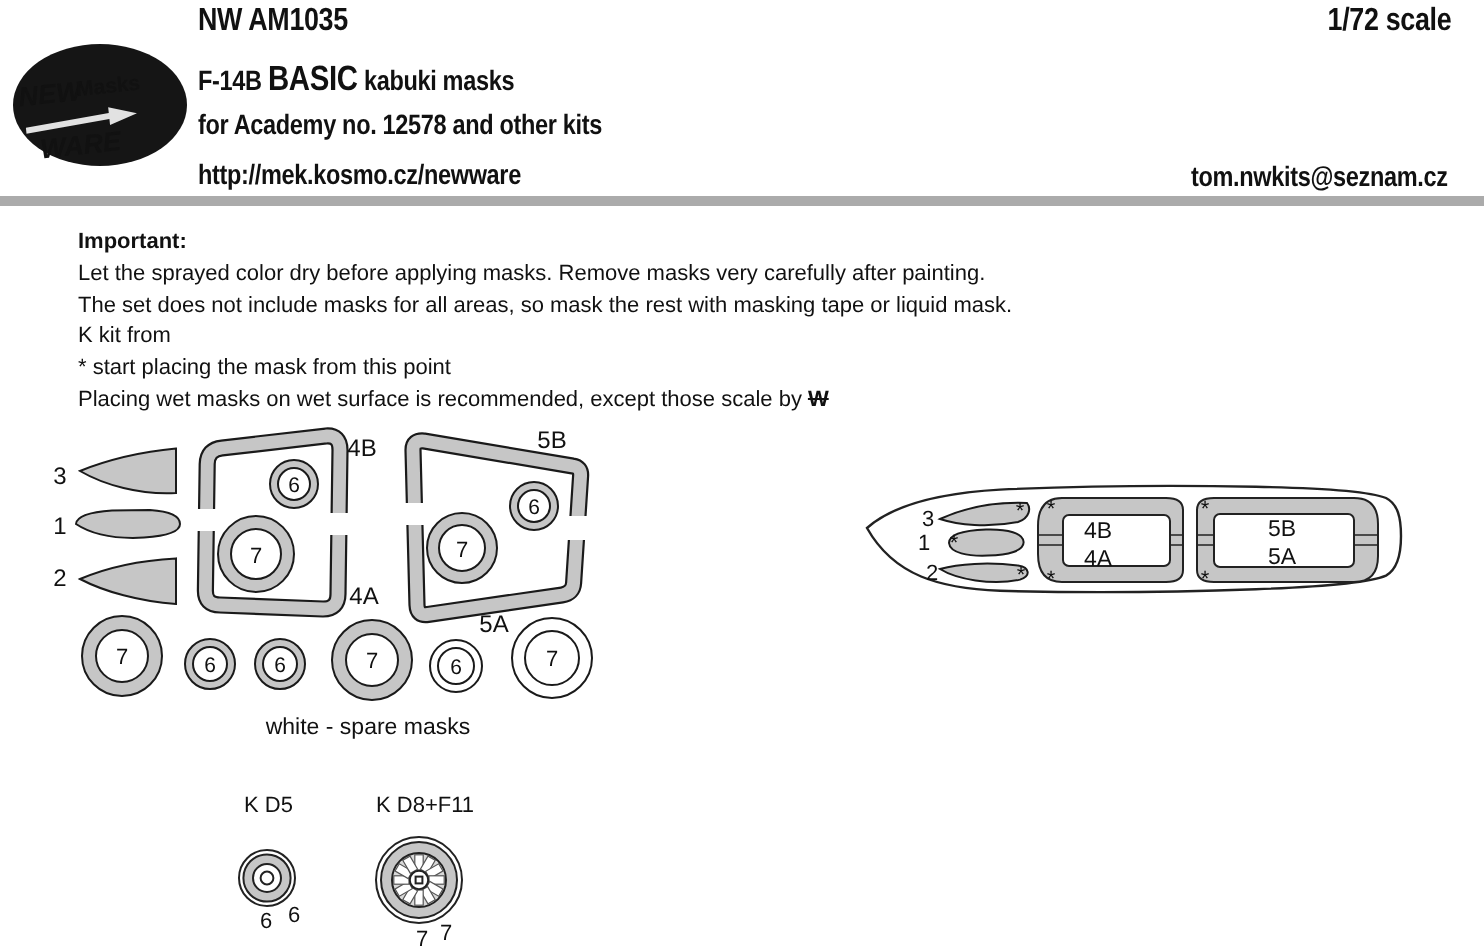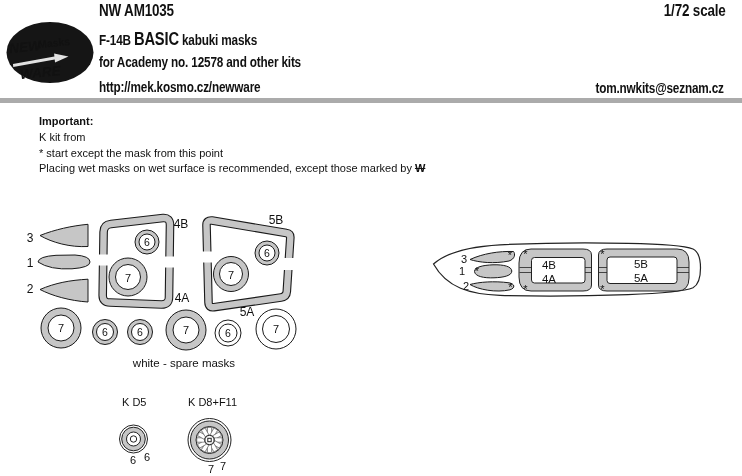--- a/index.html
+++ b/index.html
@@ -49,24 +49,26 @@
     <span>kabuki masks</span>
   </div>
   <div class="abs hdr subtitle cond-l">for Academy no. 12578 and other kits</div>
   <div class="abs hdr website cond-l">http://mek.kosmo.cz/newware</div>
   <div class="abs hdr email cond-r">tom.nwkits@seznam.cz</div>
 
   <div class="abs divider"></div>
 
   <div class="abs instructions">
     <p class="heading">Important:</p>
+    <p>Let the sprayed color dry before applying masks. Remove masks very carefully after painting.</p>
+    <p>The set does not include masks for all areas, so mask the rest with masking tape or liquid mask.</p>
     <p>K kit from</p>
-    <p>* start except the mask from this point</p>
+    <p>* start placing the mask from this point</p>
     <p>
-      <span>Placing wet masks on wet surface is recommended, except those marked by</span><span class="crossed">W</span>
+      <span>Placing wet masks on wet surface is recommended, except those scale by</span><span class="crossed">W</span>
     </p>
   </div>
 
   <svg class="abs diagram-svg" width="742" height="271" viewBox="0 205 742 271">
 
     <g stroke="#1a1a1a" stroke-width="1">
       <path d="M 40 235.5 C 55 229.5 72 225.8 88 224.3 L 88 246.5 C 70 247.5 52 242.5 40 235.5 Z" fill="#c6c6c6"></path>
       <path d="M 38 262 Q 38.5 256.5 56 255.3 L 75 255 Q 90 256 90 262 Q 90 267.5 72 268.8 Q 50 270 38 262 Z" fill="#c6c6c6"></path>
       <path d="M 40 289.5 C 55 283 70 280.2 88 279.2 L 88 302 C 70 300.8 52 295.8 40 289.5 Z" fill="#c6c6c6"></path>
     </g>

